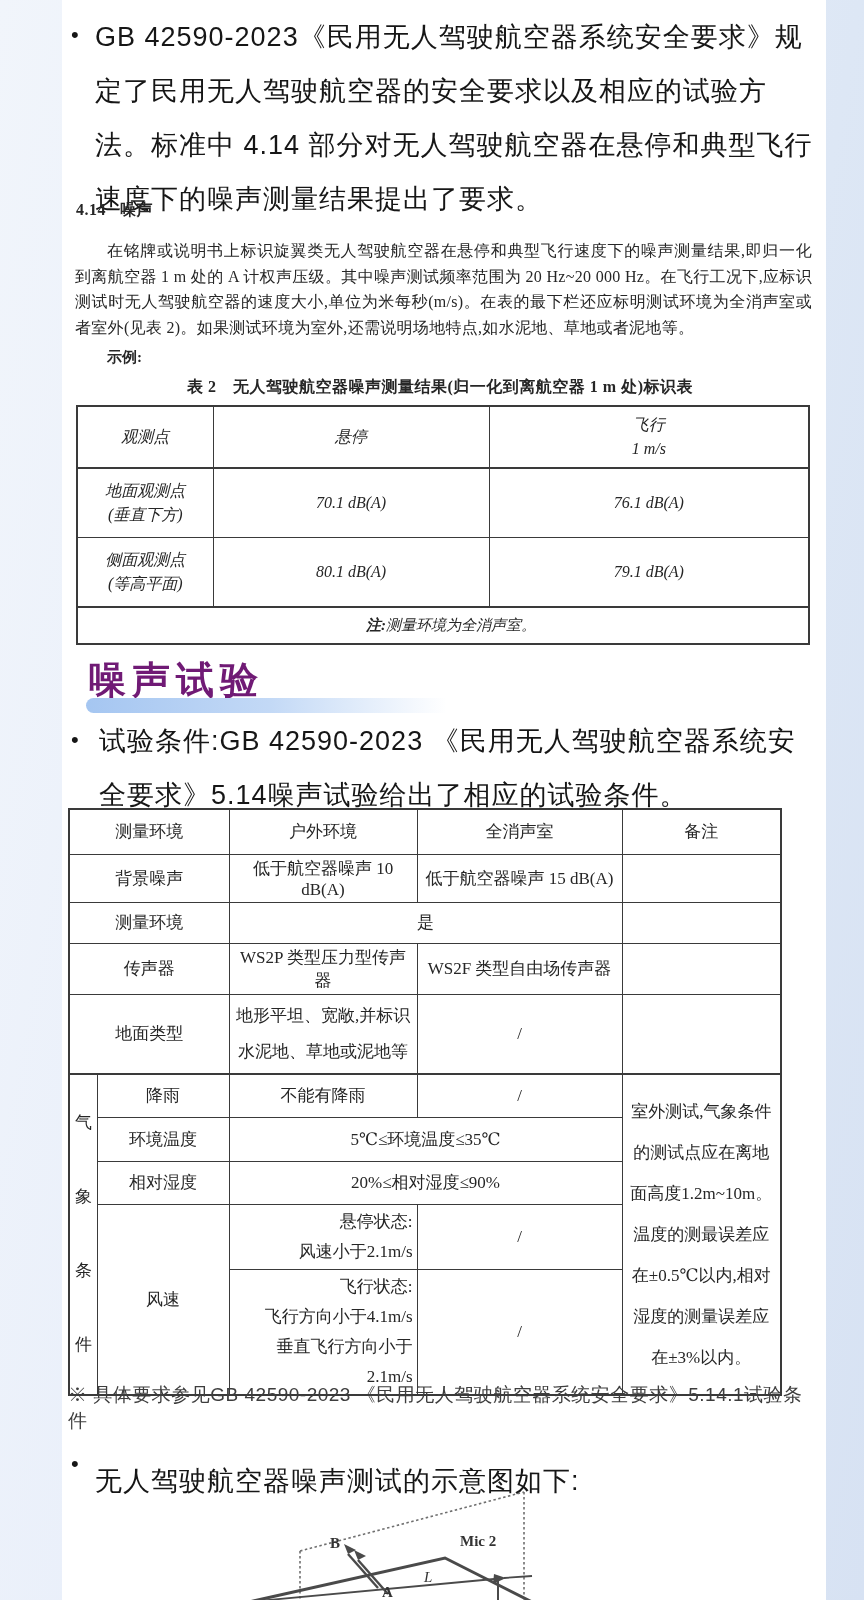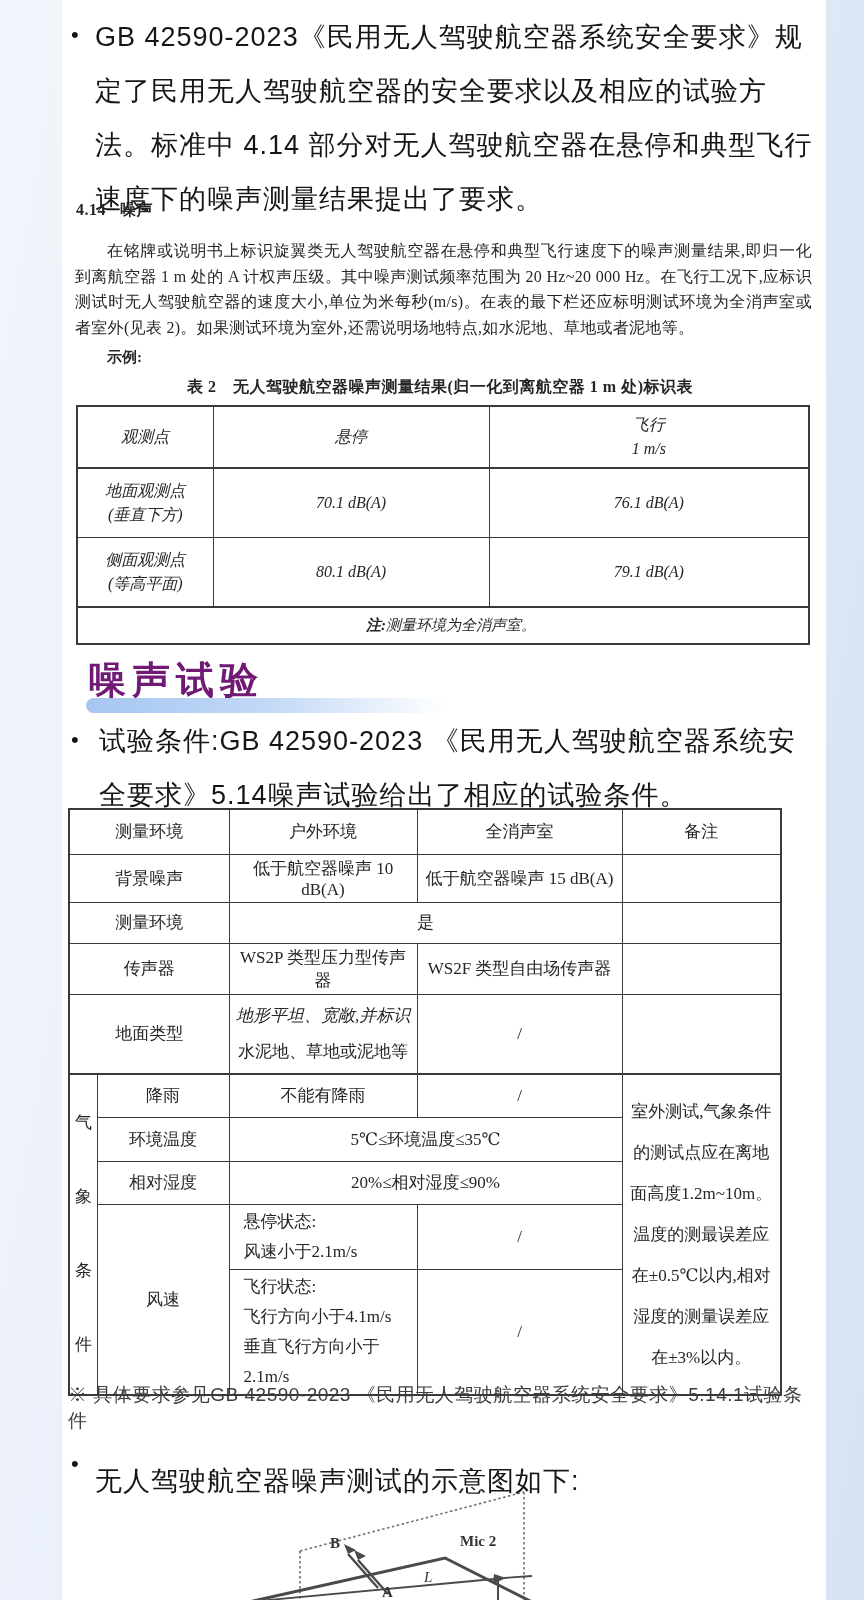--- a/index.html
+++ b/index.html
@@ -23,21 +23,21 @@
   table{border-collapse:collapse;table-layout:fixed;}
   .t1{width:732px;border:2px solid #3a3a3a;}
   .t1 td{border:1px solid #3a3a3a;text-align:center;vertical-align:middle;font-size:16px;padding:2px;}
   .t1 tr.head td{border-bottom:2px solid #3a3a3a;height:56px;}
   .t1 tr.r td{height:64px;}
   .t1 tr.noterow td{border-top:2px solid #3a3a3a;height:31px;text-align:center;padding-left:18px;font-size:15px;}
   .blk{display:block;line-height:24px;}
   .t2{width:712px;border:2px solid #3a3a3a;font-size:17px;}
   .t2 td{border:1px solid #3a3a3a;text-align:center;vertical-align:middle;padding:2px 4px;overflow:hidden;}
   .t2 tr.weather-top td{border-top:2px solid #3a3a3a;}
-  .t2 .left{text-align:left;padding-left:14px;}
+  .t2 .left{text-align:right;padding-left:14px;}
   .t2 .ln{display:block;line-height:30px;}
   .vertical-label{display:inline-block;width:19px;word-break:break-all;line-height:74px;font-size:17px;}
   .remark-cell{font-size:17px;line-height:41px;text-align:left;padding:4px 8px 4px 10px;vertical-align:top;}
   
   .sec-heading{font-size:38px;font-weight:bold;letter-spacing:6px;color:#701a75;}
   .heading-bar{height:15px;border-radius:8px;}
   .footnote{font-size:19px;letter-spacing:.5px;color:#3d3d3d;}
   svg text{font-family:"Liberation Serif",serif;}
 </style>
 </head>
@@ -127,21 +127,21 @@
       </tr>
       <tr style="height:42px;">
         <td colspan="2">传声器</td>
         <td>WS2P 类型压力型传声器</td>
         <td>WS2F 类型自由场传声器</td>
         <td></td>
       </tr>
       <tr style="height:80px;">
         <td colspan="2">地面类型</td>
         <td>
-          <span class="ln" style="line-height:36px;font-style:italic;">地形平坦、宽敞,并标识</span>
+          <span class="ln" style="line-height:36px;">地形平坦、宽敞,并标识</span>
           <span class="ln" style="line-height:36px;">水泥地、草地或泥地等</span>
         </td>
         <td>/</td>
         <td></td>
       </tr>
       <tr class="weather-top" style="height:43px;">
         <td rowspan="5"><span class="vertical-label">气象条件</span></td>
         <td>降雨</td>
         <td>不能有降雨</td>
         <td>/</td>

